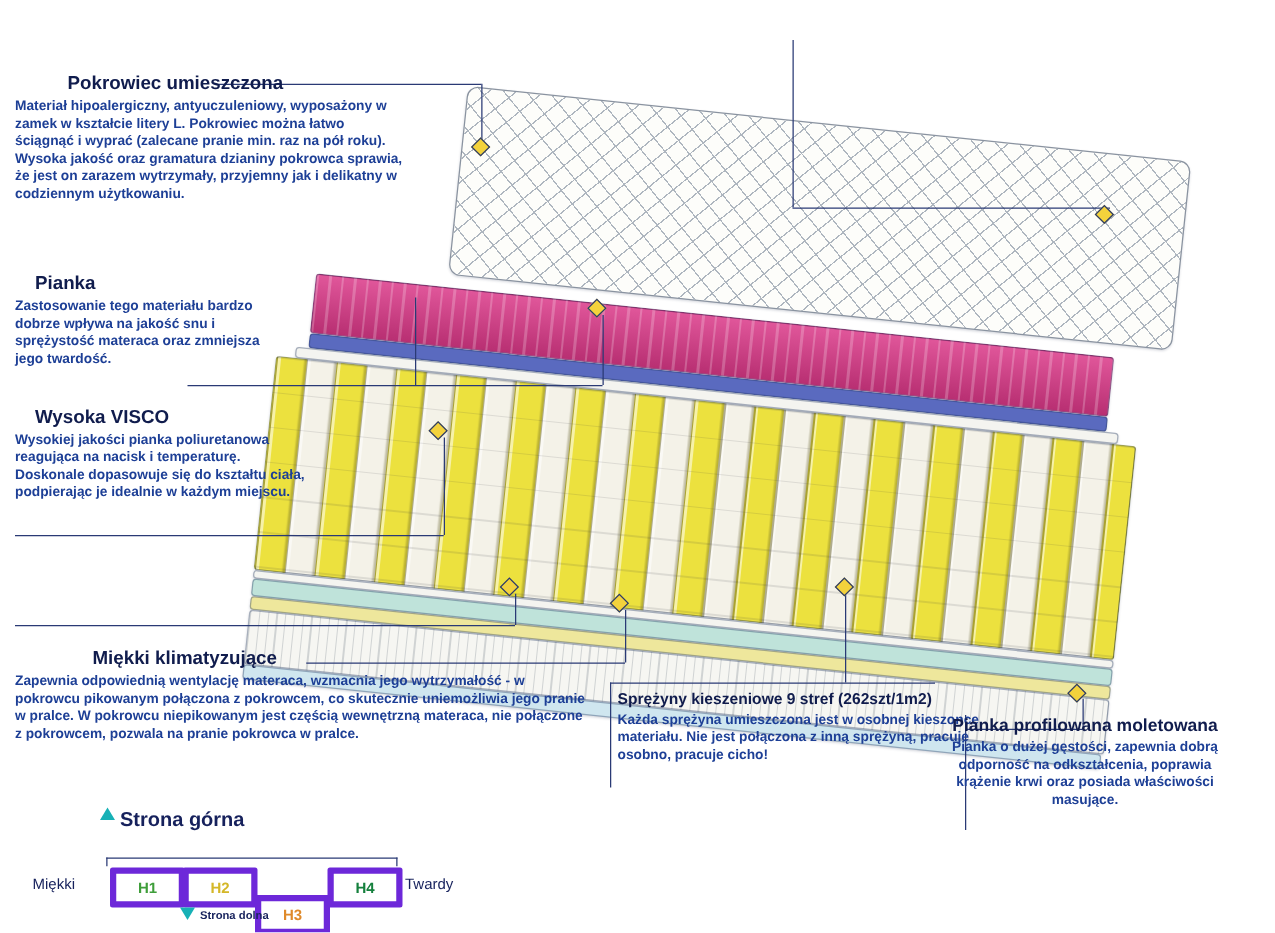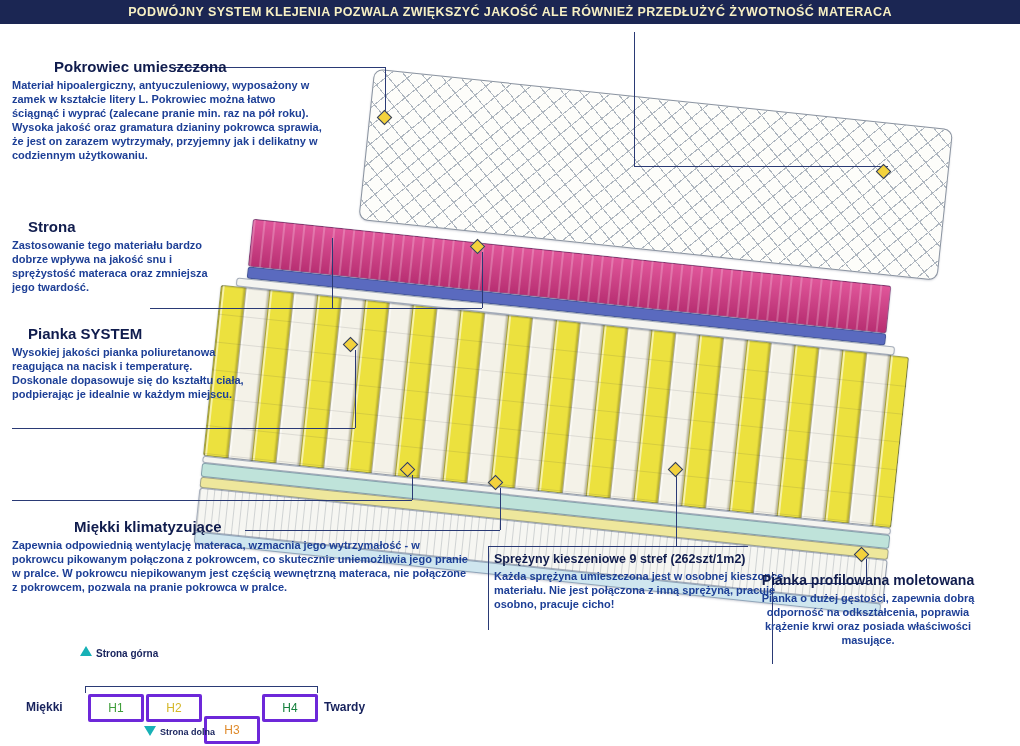--- a/index.html
+++ b/index.html
@@ -46,58 +46,55 @@
   .yellowL{width:690px;height:9px;background:#eee79c;}
   .base{width:690px;height:42px;background-color:#f6f6f2;
         background-image:repeating-linear-gradient(90deg, rgba(120,130,140,.30) 0 1px, transparent 1px 7px);}
   .aquaB{width:688px;height:10px;background:#cfe6ef;}
 
   
   .tri-up{position:absolute;width:0;height:0;border-left:6px solid transparent;
           border-right:6px solid transparent;border-bottom:10px solid #17b1b6;z-index:5;}
   .tri-down{position:absolute;width:0;height:0;border-left:6px solid transparent;
           border-right:6px solid transparent;border-top:10px solid #17b1b6;z-index:5;}
-  .scale-lbl{position:absolute;font-size:10px;font-weight:bold;color:#16215c;z-index:5;}
-  .side-lbl{position:absolute;font-size:12px;font-weight:bold;color:#16215c;z-index:5;}
-  .hbox{position:absolute;width:50px;height:22px;border:3px solid #6d28d9;border-radius:2px;
-        display:flex;align-items:center;justify-content:center;font-size:12px;font-weight:normal;z-index:5;background:#fff;}
+  .scale-lbl{position:absolute;font-size:16px;font-weight:bold;color:#16215c;z-index:5;}
+  .side-lbl{position:absolute;font-size:12px;font-weight:normal;color:#16215c;z-index:5;}
+  .hbox{position:absolute;width:50px;height:22px;border:5px solid #6d28d9;border-radius:2px;
+        display:flex;align-items:center;justify-content:center;font-size:12px;font-weight:bold;z-index:5;background:#fff;}
   .lv0{color:#3f9e3a;} .lv1{color:#d4b728;} .lv2{color:#df8a2b;} .lv3{color:#15803d;}
 </style>
 </head>
 <body>
 
 <div id="page">
 
-  <div class="banner">
-    <span>PODWÓJNY SYSTEM KLEJENIA POZWALA ZWIĘKSZYĆ JAKOŚĆ ALE RÓWNIEŻ PRZEDŁUŻYĆ ŻYWOTNOŚĆ MATERACA</span>
-  </div>
 
   <div id="mattress">
     <div class="layer cover"></div>
     <div class="layer pink"></div>
     <div class="layer blue"></div>
     <div class="layer whiteA"></div>
     <div class="layer springs"></div>
     <div class="layer whiteB"></div>
     <div class="layer aqua"></div>
     <div class="layer yellowL"></div>
     <div class="layer base"></div>
     <div class="layer aquaB"></div>
   </div>
 
   <div class="blk" style="left:12px;top:58px;width:312px;">
     <h3 style="padding-left:42px;">Pokrowiec umieszczona</h3>
     <p>Materiał hipoalergiczny, antyuczuleniowy, wyposażony w zamek w kształcie litery L. Pokrowiec można łatwo ściągnąć i wyprać (zalecane pranie min. raz na pół roku). Wysoka jakość oraz gramatura dzianiny pokrowca sprawia, że jest on zarazem wytrzymały, przyjemny jak i delikatny w codziennym użytkowaniu.</p>
   </div>
   <div class="blk" style="left:12px;top:218px;width:218px;">
-    <h3 style="padding-left:16px;">Strona</h3>
+    <h3 style="padding-left:16px;">Pianka</h3>
     <p>Zastosowanie tego materiału bardzo dobrze wpływa na jakość snu i sprężystość materaca oraz zmniejsza jego twardość.</p>
   </div>
   <div class="blk" style="left:12px;top:325px;width:232px;">
-    <h3 style="padding-left:16px;">Pianka SYSTEM</h3>
+    <h3 style="padding-left:16px;">Wysoka VISCO</h3>
     <p>Wysokiej jakości pianka poliuretanowa reagująca na nacisk i temperaturę. Doskonale dopasowuje się do kształtu ciała, podpierając je idealnie w każdym miejscu.</p>
   </div>
   <div class="blk" style="left:12px;top:518px;width:462px;">
     <h3 style="padding-left:62px;">Miękki klimatyzujące</h3>
     <p>Zapewnia odpowiednią wentylację materaca, wzmacnia jego wytrzymałość - w pokrowcu pikowanym połączona z pokrowcem, co skutecznie uniemożliwia jego pranie w pralce. W pokrowcu niepikowanym jest częścią wewnętrzną materaca, nie połączone z pokrowcem, pozwala na pranie pokrowca w pralce.</p>
   </div>
 
   <div class="blk" style="left:494px;top:552px;width:304px;">
     <h3 style="font-size:12.5px;">Sprężyny kieszeniowe 9 stref (262szt/1m2)</h3>
     <p>Każda sprężyna umieszczona jest w osobnej kieszonce materiału. Nie jest połączona z inną sprężyną, pracuje osobno, pracuje cicho!</p>

